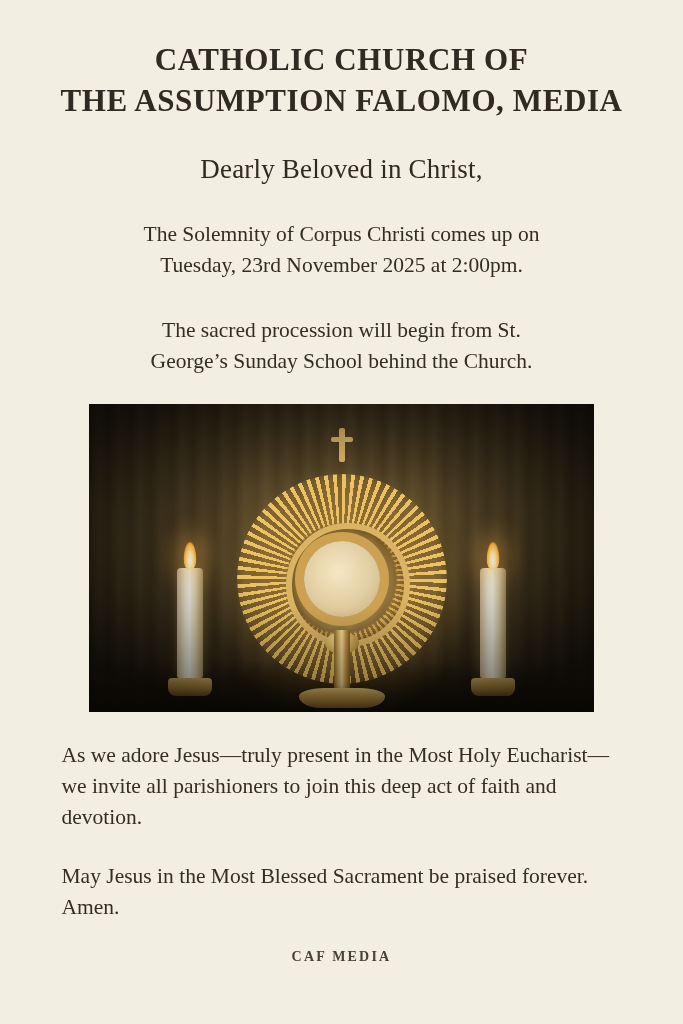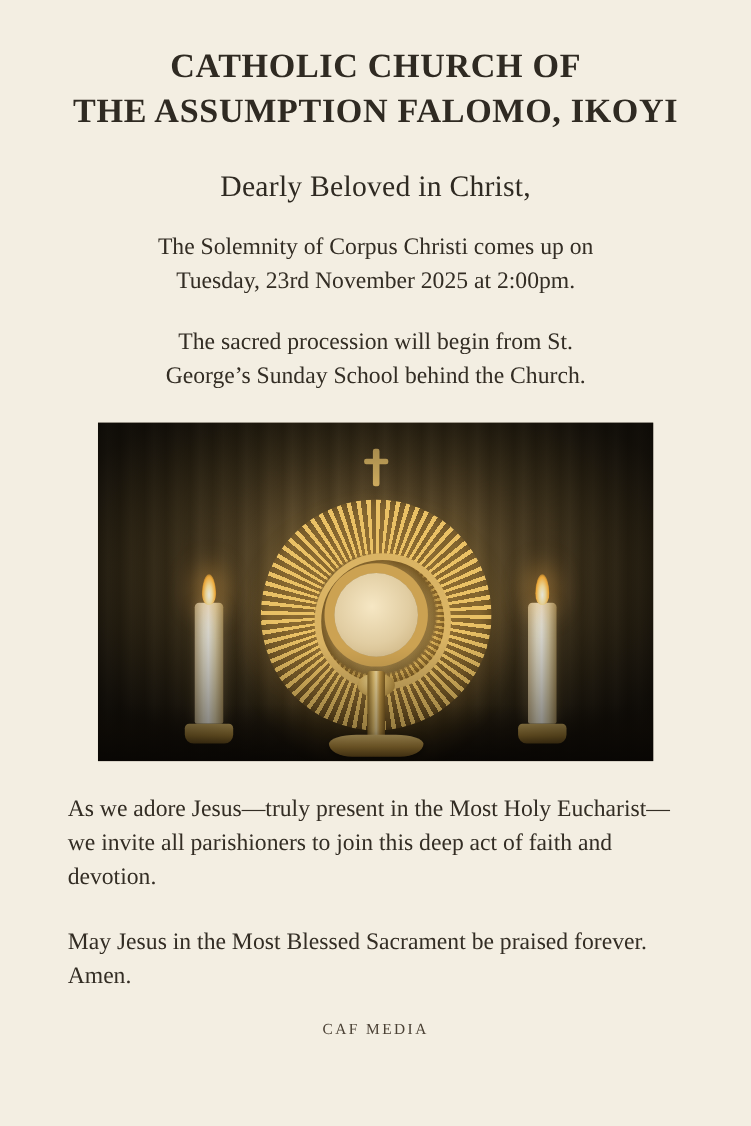--- a/index.html
+++ b/index.html
@@ -45,21 +45,21 @@
     font-size: 27px;
     color: #2f2a22;
     margin-top: 32px;
     letter-spacing: 0.2px;
   }
   .para {
     text-align: center;
     font-size: 21.5px;
     line-height: 1.45;
     color: #332d24;
-    margin-top: 24px;
+    margin-top: 34px;
     max-width: 545px;
   }
   .para .l {
     display: block;
   }
   .photo-wrap {
     margin-top: 26px;
     width: 505px;
     height: 308px;
     position: relative;
@@ -251,32 +251,32 @@
     font-size: 21.5px;
     line-height: 1.45;
     color: #332d24;
     margin-top: 28px;
     max-width: 560px;
   }
   .credit {
     margin-top: 26px;
     font-size: 14px;
     letter-spacing: 2.2px;
-    font-weight: normal;
+    font-weight: bold;
     color: #4a4034;
   }
 </style>
 </head>
 <body>
 
 <div class="flyer">
 
   <div class="title">
     <span class="line">CATHOLIC CHURCH OF</span>
-    <span class="line">THE ASSUMPTION FALOMO, IKOYI</span>
+    <span class="line">THE ASSUMPTION FALOMO, MEDIA</span>
   </div>
 
   <div class="salutation">Dearly Beloved in Christ,</div>
 
   <div class="para">
     <span class="l">The Solemnity of Corpus Christi comes up on</span>
     <span class="l">Tuesday, 23rd November 2025 at 2:00pm.</span>
   </div>
 
   <div class="para">

